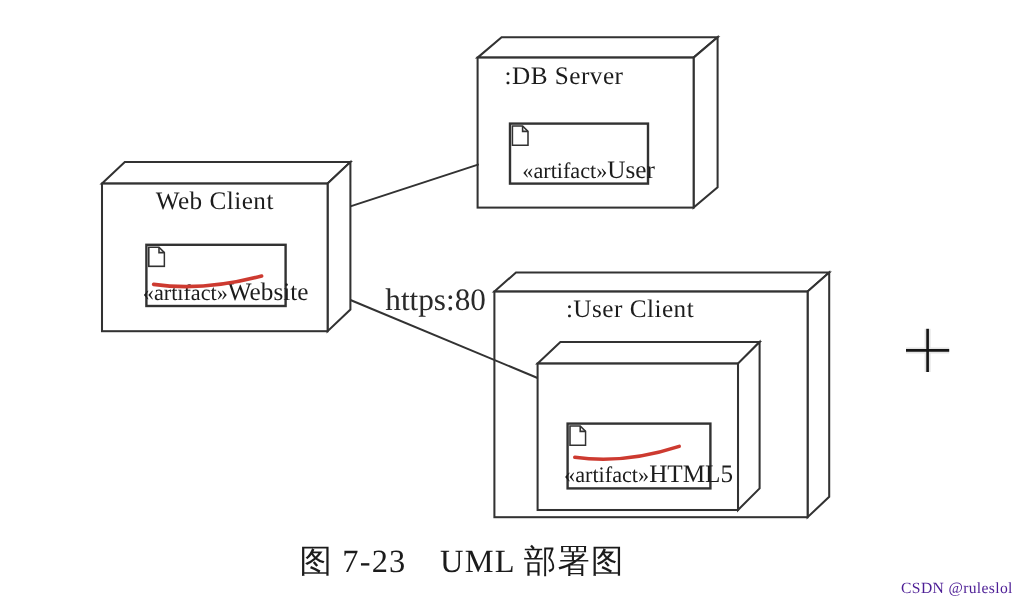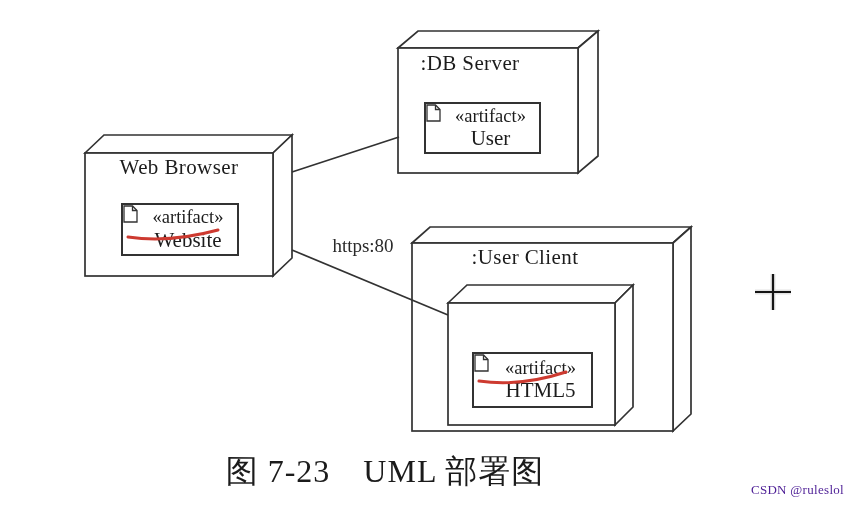--- a/index.html
+++ b/index.html
@@ -17,46 +17,46 @@
     position:absolute;z-index:2;
     text-align:center;
     font-size:21px;line-height:1.1;
     color:#1c1c1c;letter-spacing:0.4px;
     white-space:nowrap;
   }
   .artifact-box{
     position:absolute;z-index:2;
     border:2px solid #323232;
     background:transparent;
-    display:flex;flex-direction:column;
-    align-items:center;justify-content:center;
+    display:flex;flex-direction:row;
+    align-items:flex-end;justify-content:center;
     color:#1c1c1c;
     box-sizing:border-box;
     padding-left:16px;
   }
   .stereo-row{
     display:flex;align-items:center;gap:3px;
     font-size:18.5px;line-height:1;
     white-space:nowrap;
   }
   .artifact-name{
     font-size:21px;line-height:1.05;margin-top:2px;
     white-space:nowrap;
   }
   .file-icon{flex:0 0 auto;}
   .connector-label{
     position:absolute;z-index:2;
-    font-size:19px;color:#2a2a2a;
+    font-size:26px;color:#2a2a2a;
     text-align:center;white-space:nowrap;
   }
   .caption{
     position:absolute;z-index:2;
     left:200px;top:450px;width:370px;
     text-align:center;
-    font-size:32px;color:#1b1b1b;
+    font-size:27px;color:#1b1b1b;
     letter-spacing:1px;white-space:nowrap;
   }
   .watermark{
     position:absolute;z-index:2;
     right:6px;top:482px;
     font-family:Liberation Serif, serif;
     font-size:13px;color:#4c1d95;letter-spacing:0.3px;
     white-space:nowrap;
   }
 </style>
@@ -91,21 +91,21 @@
       <line x1="292" y1="250" x2="448" y2="315" fill="none"></line>
 
       <g>
         <path d="M448,303 L467,285 L633,285 L615,303 Z"></path>
         <path d="M615,303 L633,285 L633,407 L615,425 Z"></path>
         <rect x="448" y="303" width="167" height="122"></rect>
       </g>
     </g>
   </svg>
 
-  <div class="node-title" style="left:85px;top:156px;width:188px;">Web Browser</div>
+  <div class="node-title" style="left:85px;top:156px;width:188px;">Web Client</div>
   <div class="node-title" style="left:398px;top:52px;width:144px;">:DB Server</div>
   <div class="node-title" style="left:412px;top:246px;width:226px;">:User Client</div>
 
   <div class="artifact-box" style="left:121px;top:203px;width:118px;height:53px;">
     <div class="stereo-row">
       <span>«artifact»</span>
       <svg class="file-icon" width="15" height="18" viewBox="0 0 15 18">
         <path d="M1,1 H9.5 L14,5.5 V17 H1 Z" fill="#ffffff" stroke="#323232" stroke-width="1.3"></path>
         <path d="M9.5,1 V5.5 H14" fill="none" stroke="#323232" stroke-width="1.3"></path>
       </svg>

